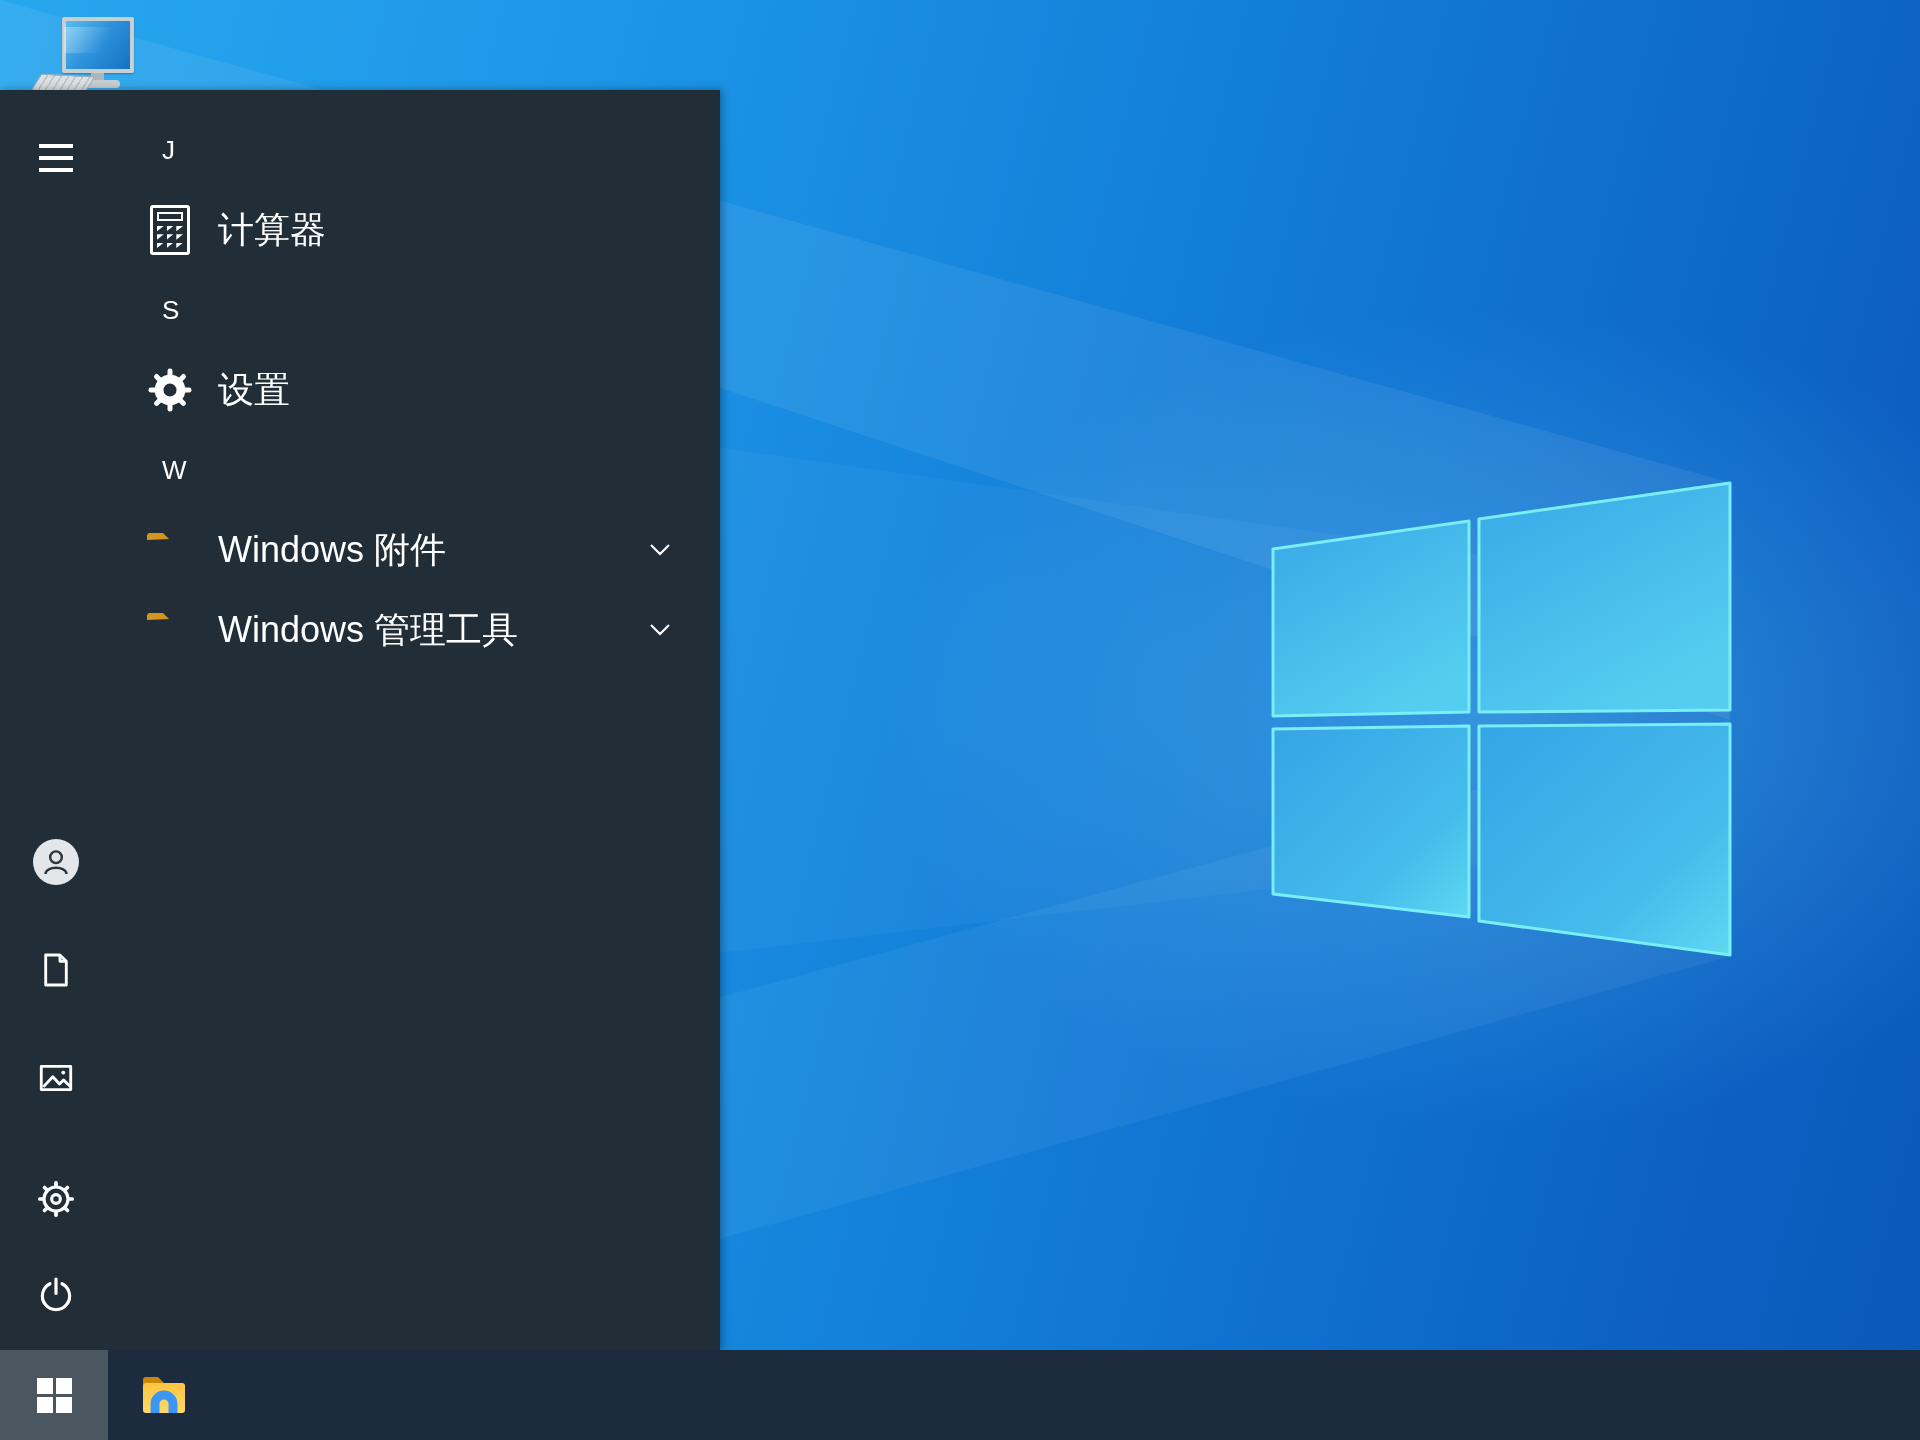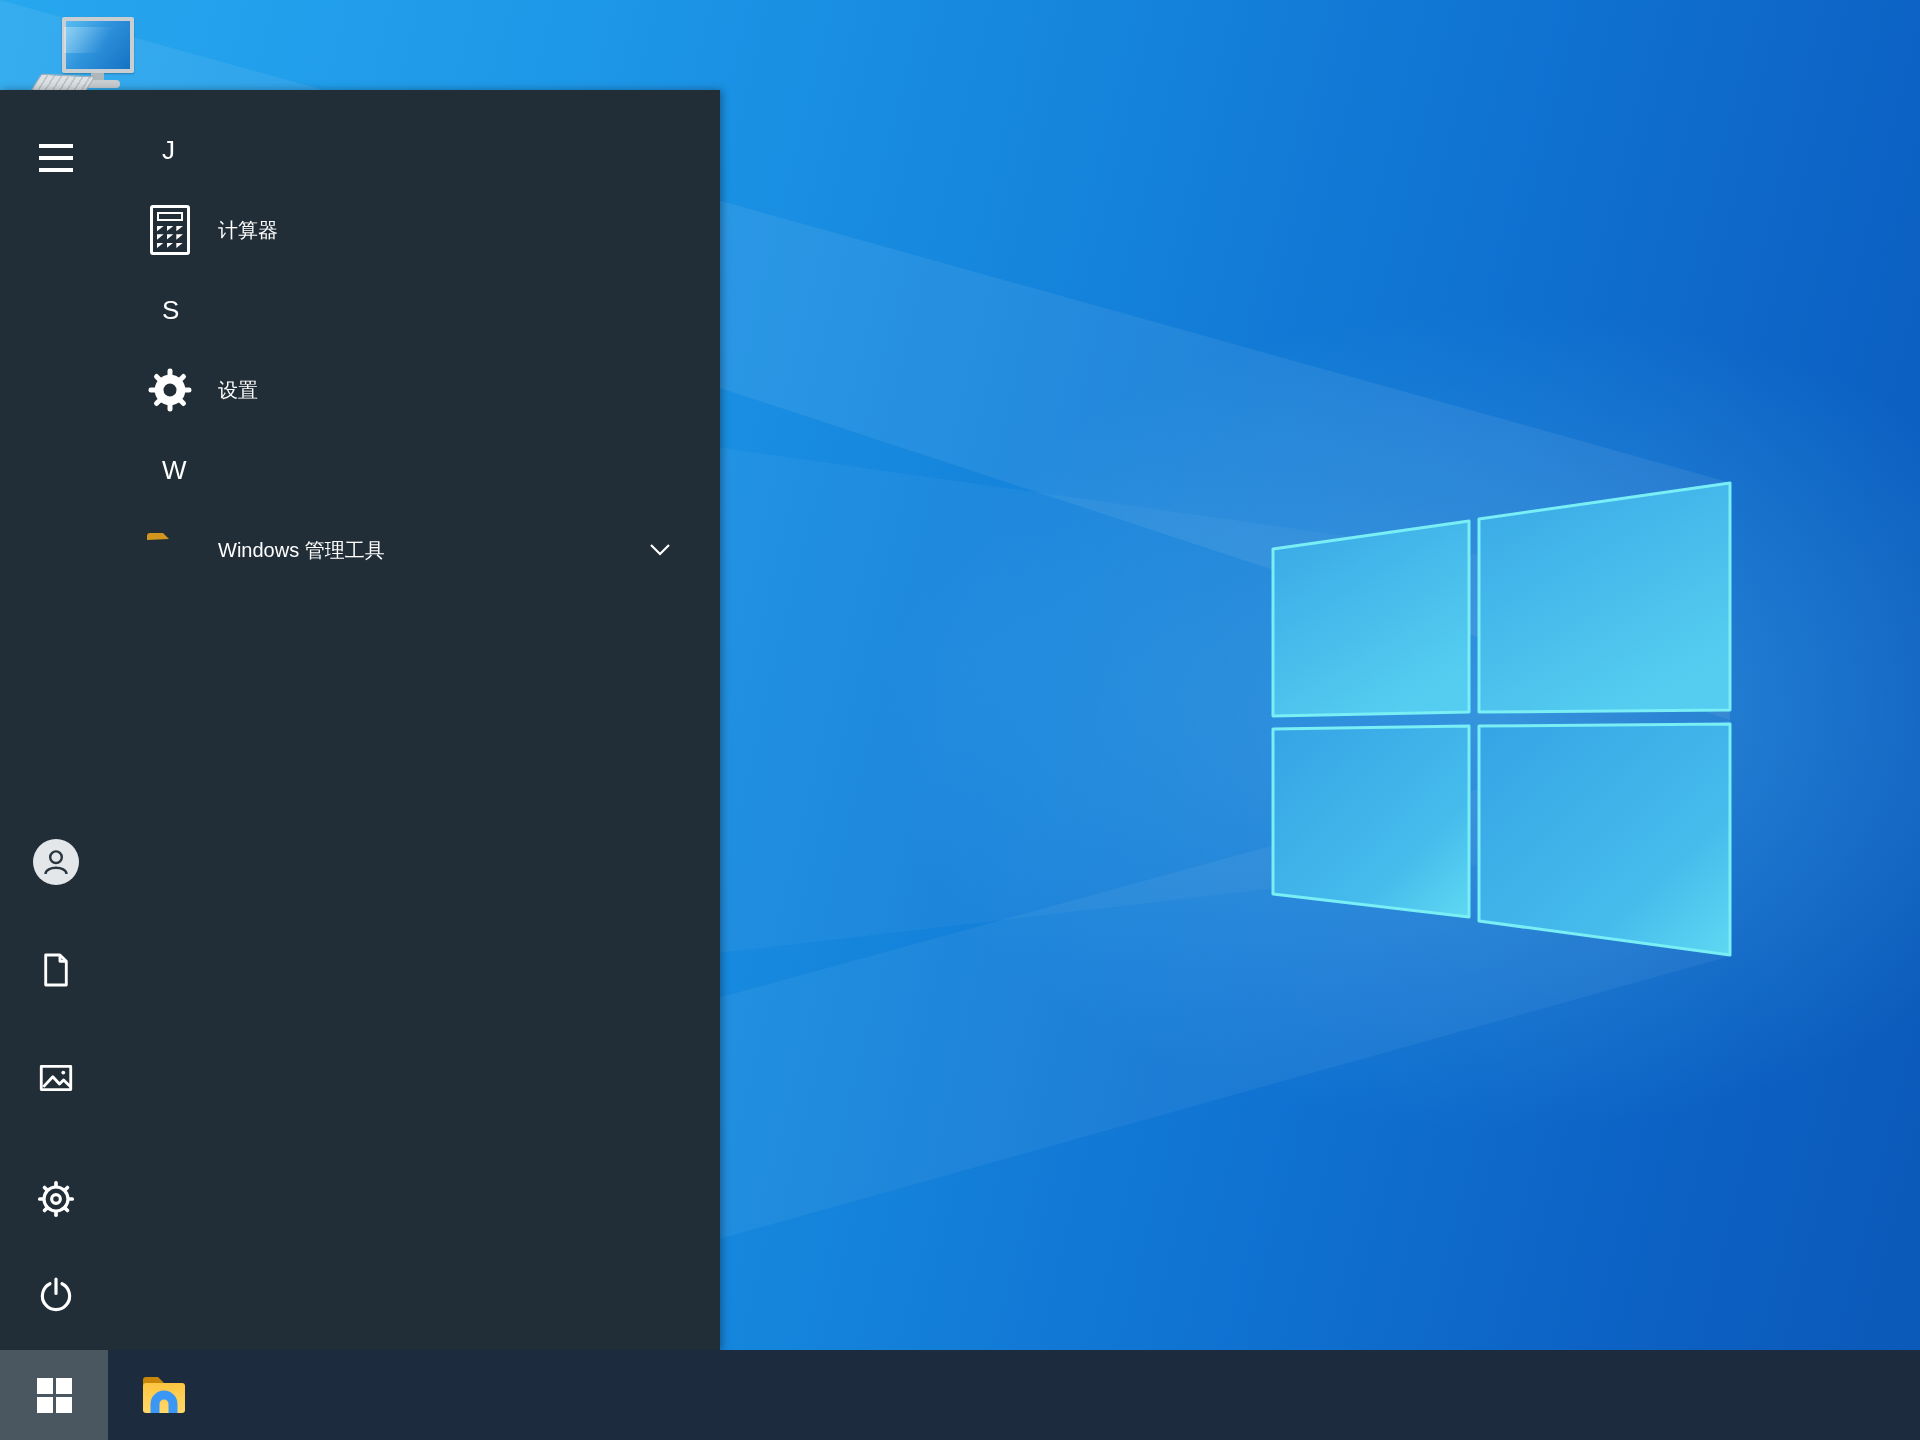--- a/index.html
+++ b/index.html
@@ -46,21 +46,21 @@
 
   .avatar-circle { width:46px; height:46px; border-radius:50%; background:#e4e7e9;
     display:flex; align-items:center; justify-content:center; }
 
   .app-list { position:absolute; left:0; top:20px; width:720px; }
   .section-letter { height:80px; display:flex; align-items:center; padding-left:162px;
     font-size:26px; color:#fff; }
   .app-row { height:80px; position:relative; display:flex; align-items:center; }
   .row-icon { position:absolute; left:143px; width:54px; height:54px; display:flex;
     align-items:center; justify-content:center; }
-  .row-label { position:absolute; left:218px; font-size:20px; color:#fff; white-space:nowrap; }
+  .row-label { position:absolute; left:218px; font-size:36px; color:#fff; white-space:nowrap; }
   .row-chevron { position:absolute; left:646px; width:28px; height:28px; display:flex;
     align-items:center; justify-content:center; }
 
   
   .calc { width:40px; height:50px; border:3px solid #fff; border-radius:3px; position:relative; }
   .calc .disp { position:absolute; left:4px; top:4px; right:4px; height:9px; border:2px solid #fff; }
   .calc .keys { position:absolute; left:4px; top:18px; right:4px; bottom:4px;
     display:grid; grid-template-columns:repeat(3,1fr); grid-template-rows:repeat(3,1fr); gap:3px; }
   .calc .keys i { background:#fff; clip-path:polygon(0 0,100% 0,0 100%); }
 
@@ -225,20 +225,34 @@
             </g>
             <circle cx="12" cy="12" r="3.4" fill="#212e37"></circle>
           </svg>
         </div>
         <div class="row-label">设置</div>
       </div>
 
       <div class="section-letter">W</div>
 
 
+      <div class="app-row">
+        <div class="row-icon">
+          <svg class="folder-svg" width="52" height="42" viewBox="0 0 52 42">
+            <path d="M3,11 v-4 a3,3 0 0 1 3,-3 h13 l6,6 z" fill="#d2961e"></path>
+            <rect x="3" y="10" width="46" height="28" rx="2.5" fill="url(#fgrad)"></rect>
+          </svg>
+        </div>
+        <div class="row-label">Windows 附件</div>
+        <div class="row-chevron">
+          <svg width="22" height="14" viewBox="0 0 22 14">
+            <polyline points="2,2 11,11 20,2" fill="none" stroke="#fff" stroke-width="2.2"></polyline>
+          </svg>
+        </div>
+      </div>
 
       <div class="app-row">
         <div class="row-icon">
           <svg class="folder-svg" width="52" height="42" viewBox="0 0 52 42">
             <path d="M3,11 v-4 a3,3 0 0 1 3,-3 h13 l6,6 z" fill="#d2961e"></path>
             <rect x="3" y="10" width="46" height="28" rx="2.5" fill="url(#fgrad)"></rect>
           </svg>
         </div>
         <div class="row-label">Windows 管理工具</div>
         <div class="row-chevron">

